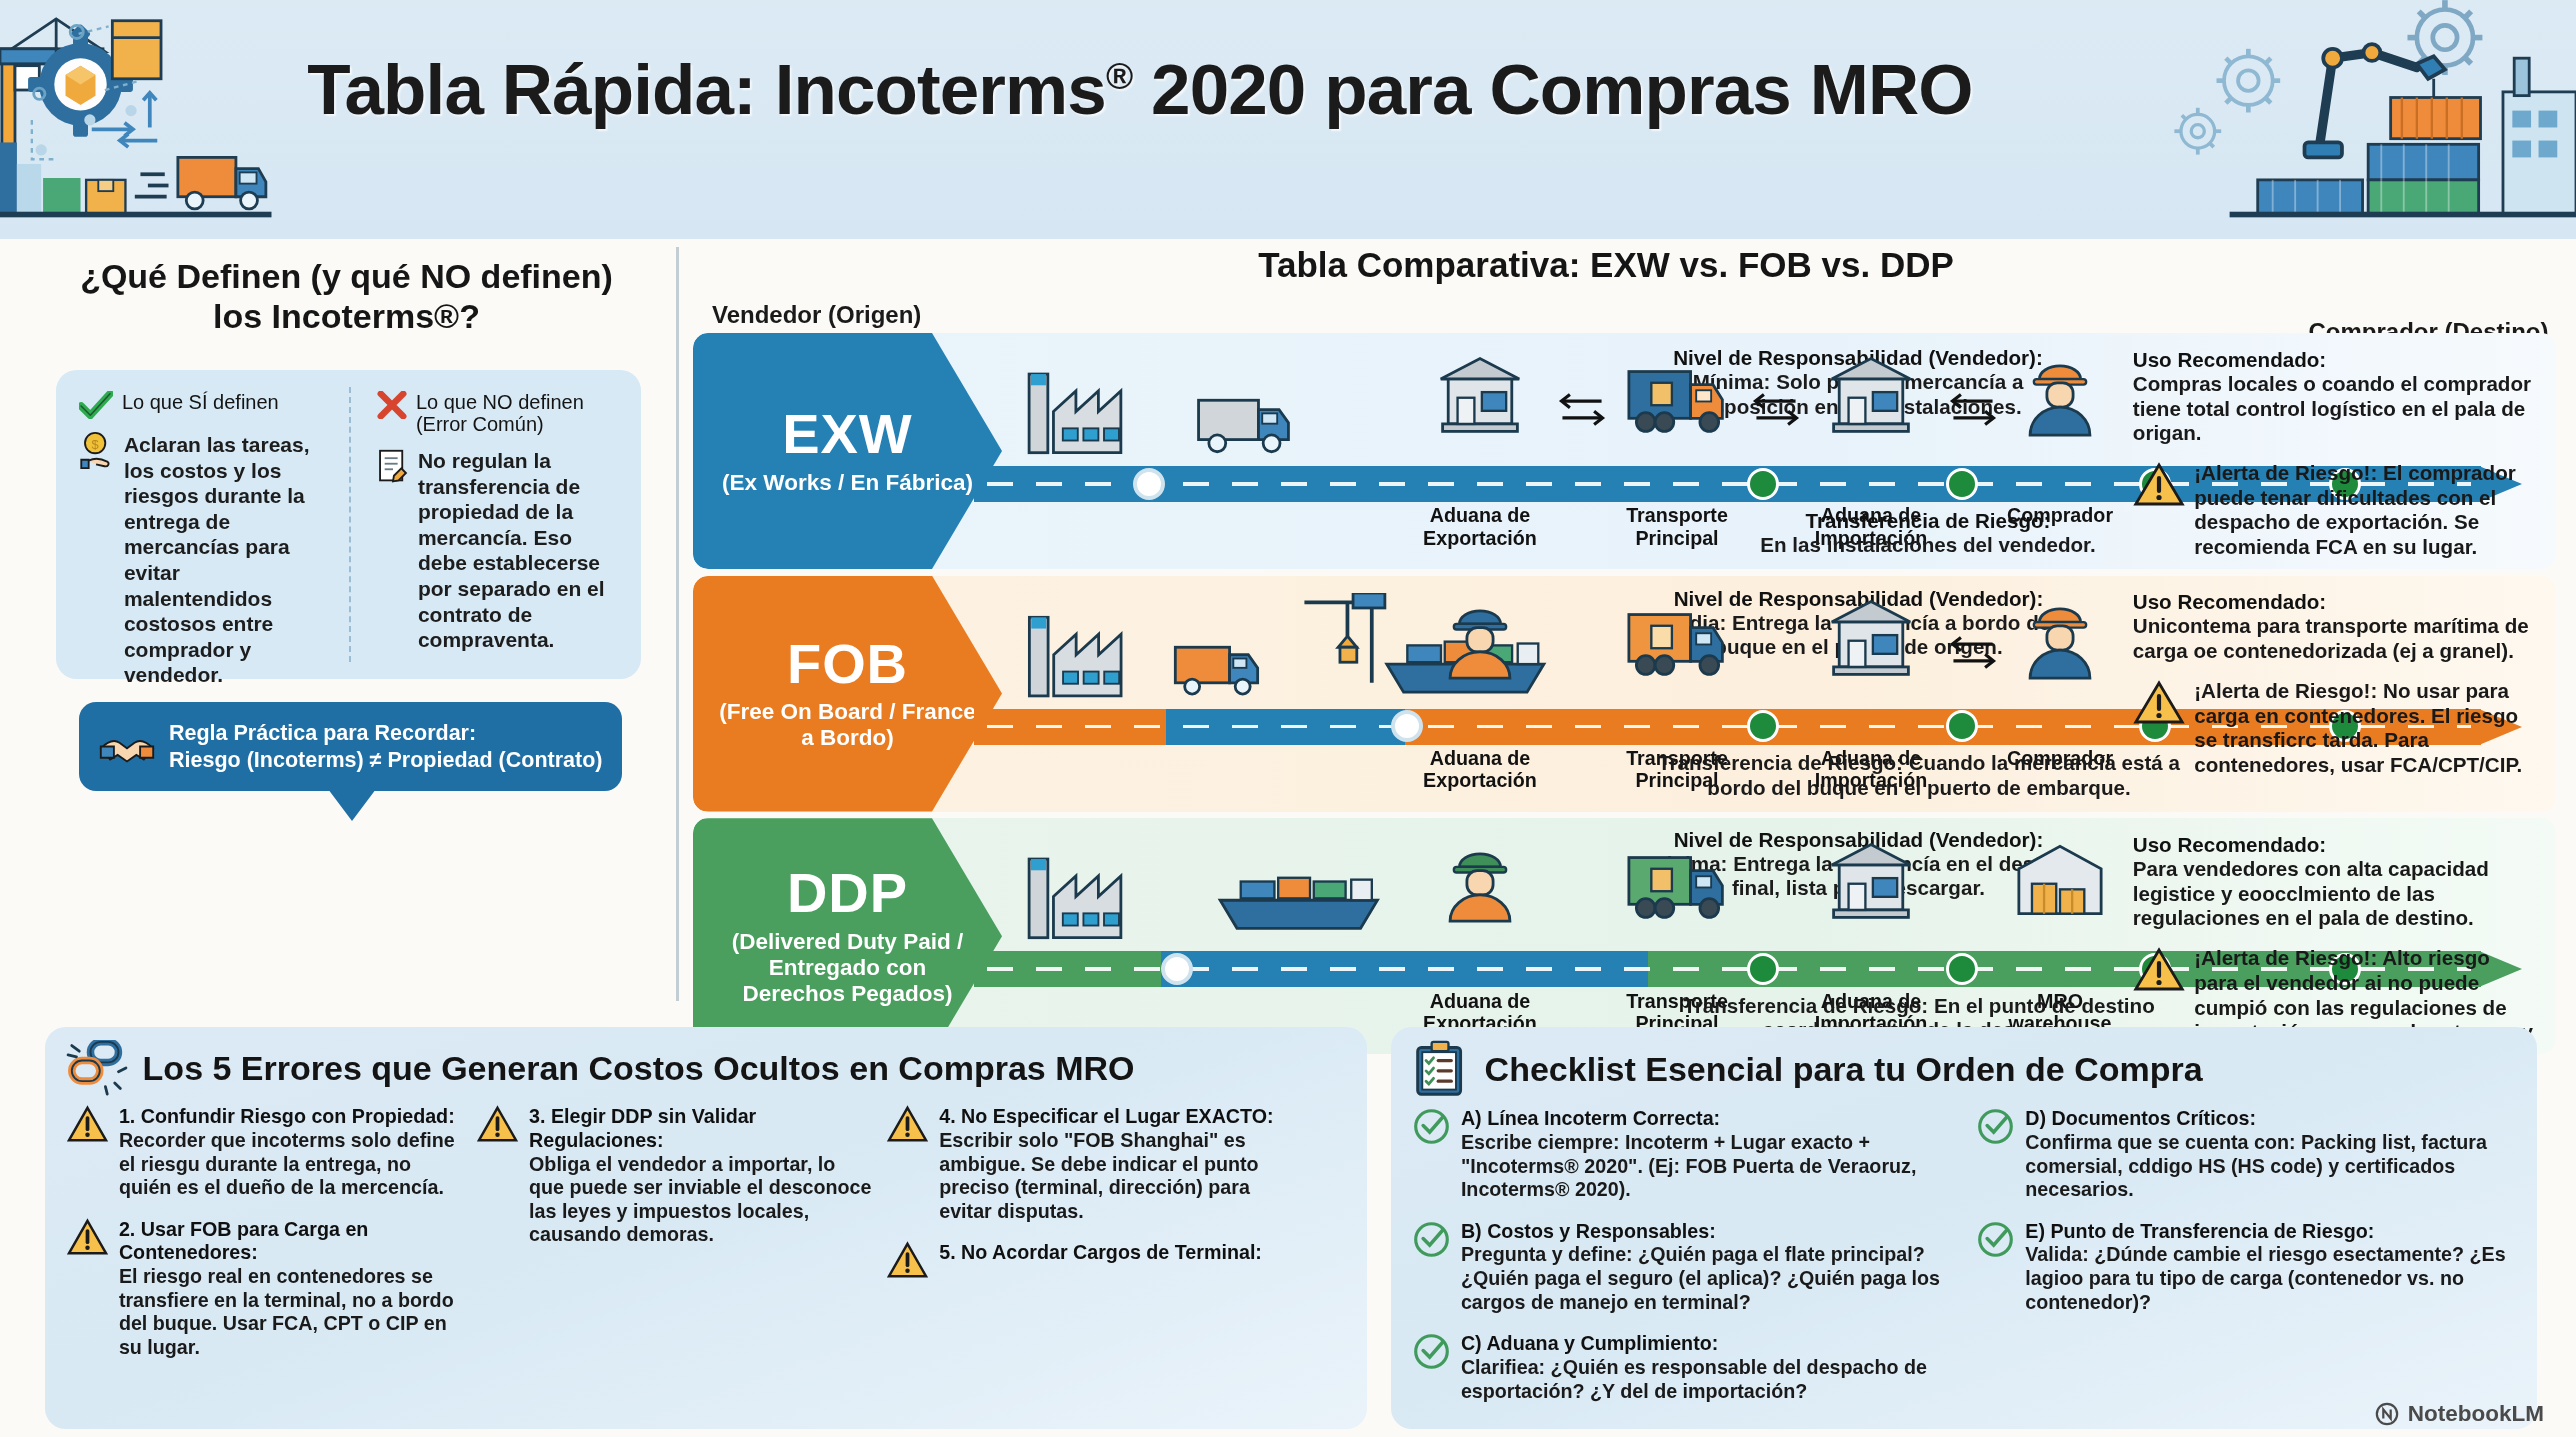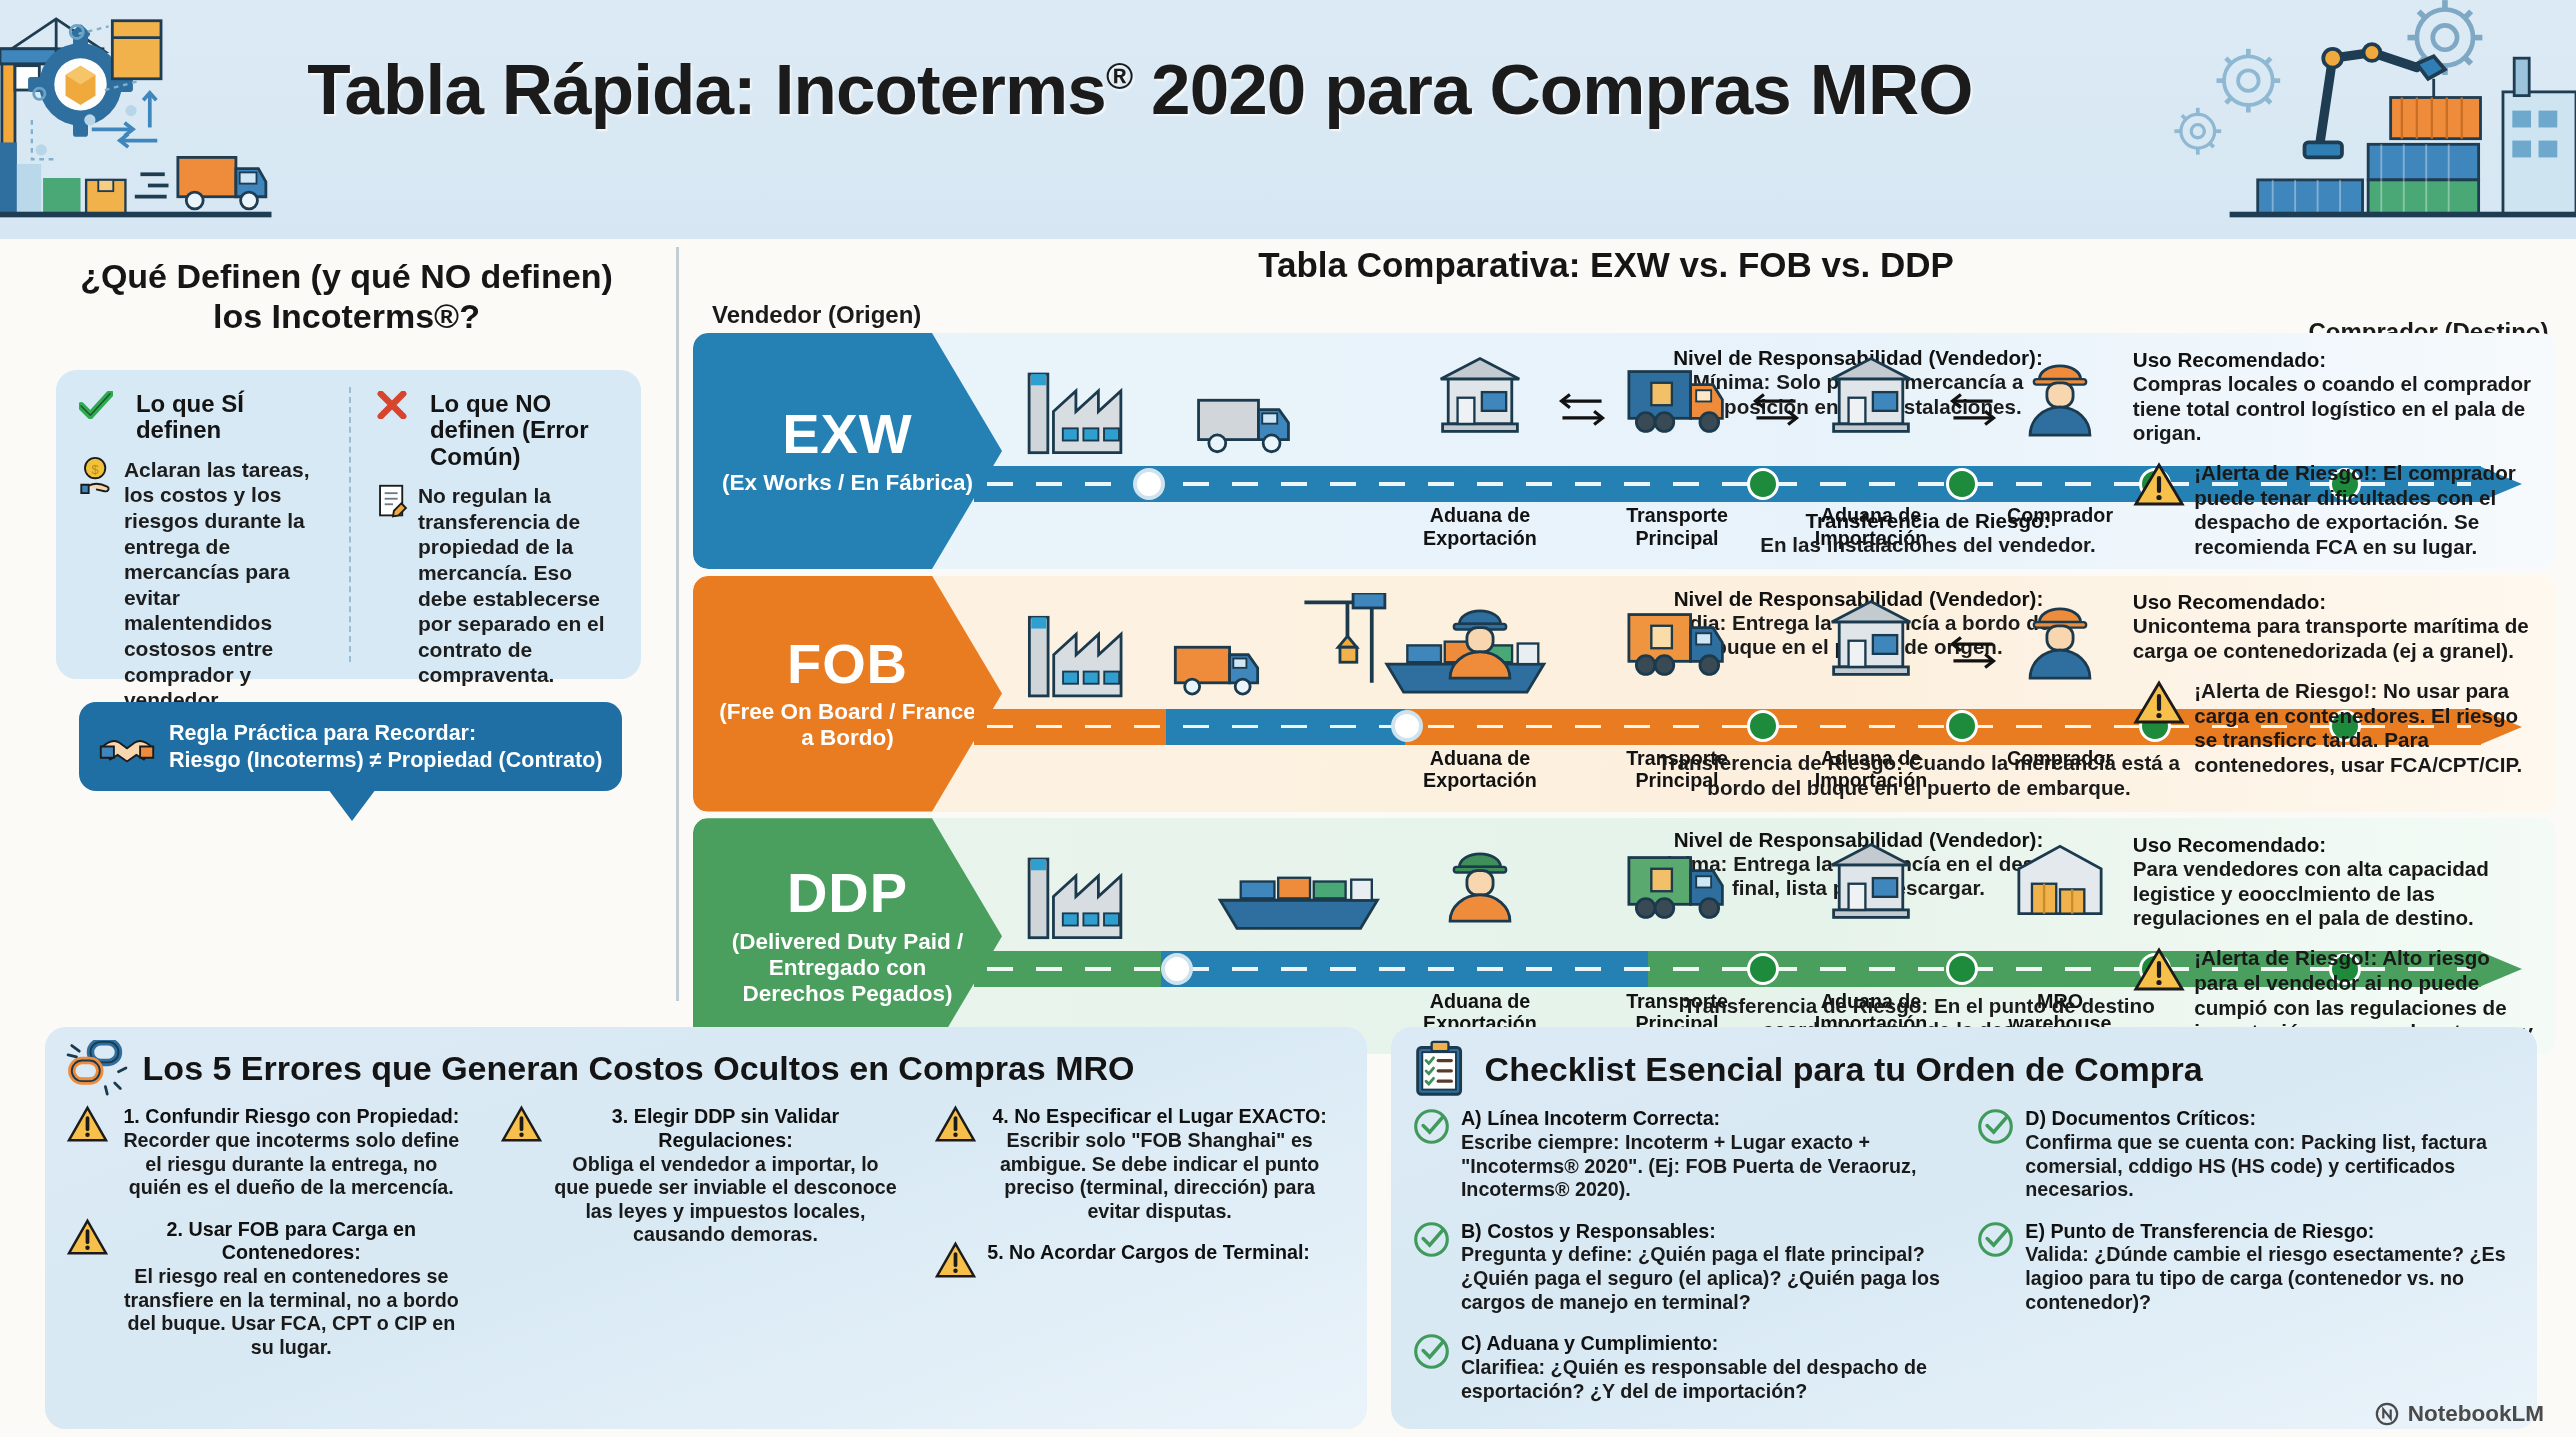--- a/index.html
+++ b/index.html
@@ -44,21 +44,21 @@
     background:#d6e9f5; border-radius:20.6px;
     display:flex;
   }
   .define-half { width:50%; padding:20.6px 19px 17px 22.5px; position:relative; }
   .define-half.right { padding-left:28px; }
   .define-divider {
     position:absolute; left:50%; top:17px; bottom:17px;
     border-left: 2.8px dashed #9bbdd4;
   }
   .dh-title { display:flex; align-items:flex-start; gap:9.4px; margin-bottom:13px;}
-  .dh-title-text { font-size:24px; font-weight:bold; color:#141414; line-height:1.1;margin-left:14px;}
+  .dh-title-text { font-size:20px; font-weight:normal; color:#141414; line-height:1.1;}
   .dh-body { display:flex; align-items:flex-start; gap:9.4px;}
   .dh-body-text { font-size:21px; font-weight:bold; color:#1d1d1d; line-height:1.22;}
 
   .rule-box {
     position:absolute; left:51px; top:454px; width:543px; height:89px;
     background:#1f6fa5; border-radius:17px;
     display:flex; align-items:center; gap:13px; padding:0 19px;
   }
   .rule-text { color:#ffffff; font-size:21.5px; font-weight:bold; line-height:1.25;}
   .rule-arrow {
@@ -169,21 +169,21 @@
   .bottom { position:absolute; left:0; top:1027px; width:2576px; height:411px;}
   .panel {
     position:absolute; top:0; border-radius:20.6px;
     background: linear-gradient(160deg,#dceaf5 0%, #d8e9f4 45%, #eaf3fa 100%);
   }
   .panel.left  { left:45px;  width:1322px; height:402px;}
   .panel.right { left:1391px; width:1146px; height:402px;}
   .panel-head { display:flex; align-items:center; gap:15px; padding:13px 0 5.6px 20.6px;}
   .panel-head h3 { font-size:34px; font-weight:bold; color:#141414; }
 
-  .cols3 { display:flex; padding:3.7px 17px 0 20.6px; gap:36px;text-align:center;}
+  .cols3 { display:flex; padding:3.7px 17px 0 20.6px; gap:12px;}
   .cols2 { display:flex; padding:3.7px 20.6px 0 20.6px; gap:24px;}
   .item { display:flex; gap:10.3px; align-items:flex-start; margin-bottom:18px;}
   .item .txt { font-size:19.7px; font-weight:bold; color:#1a1a1a; line-height:1.2;}
   .item .txt b { color:#101010; }
 
   .brand {
     position:absolute; right:32px; bottom:11.2px;
     display:flex; align-items:center; gap:8.4px;
     font-size:22.5px; color:#4a4a4a; font-weight:bold;
   }

